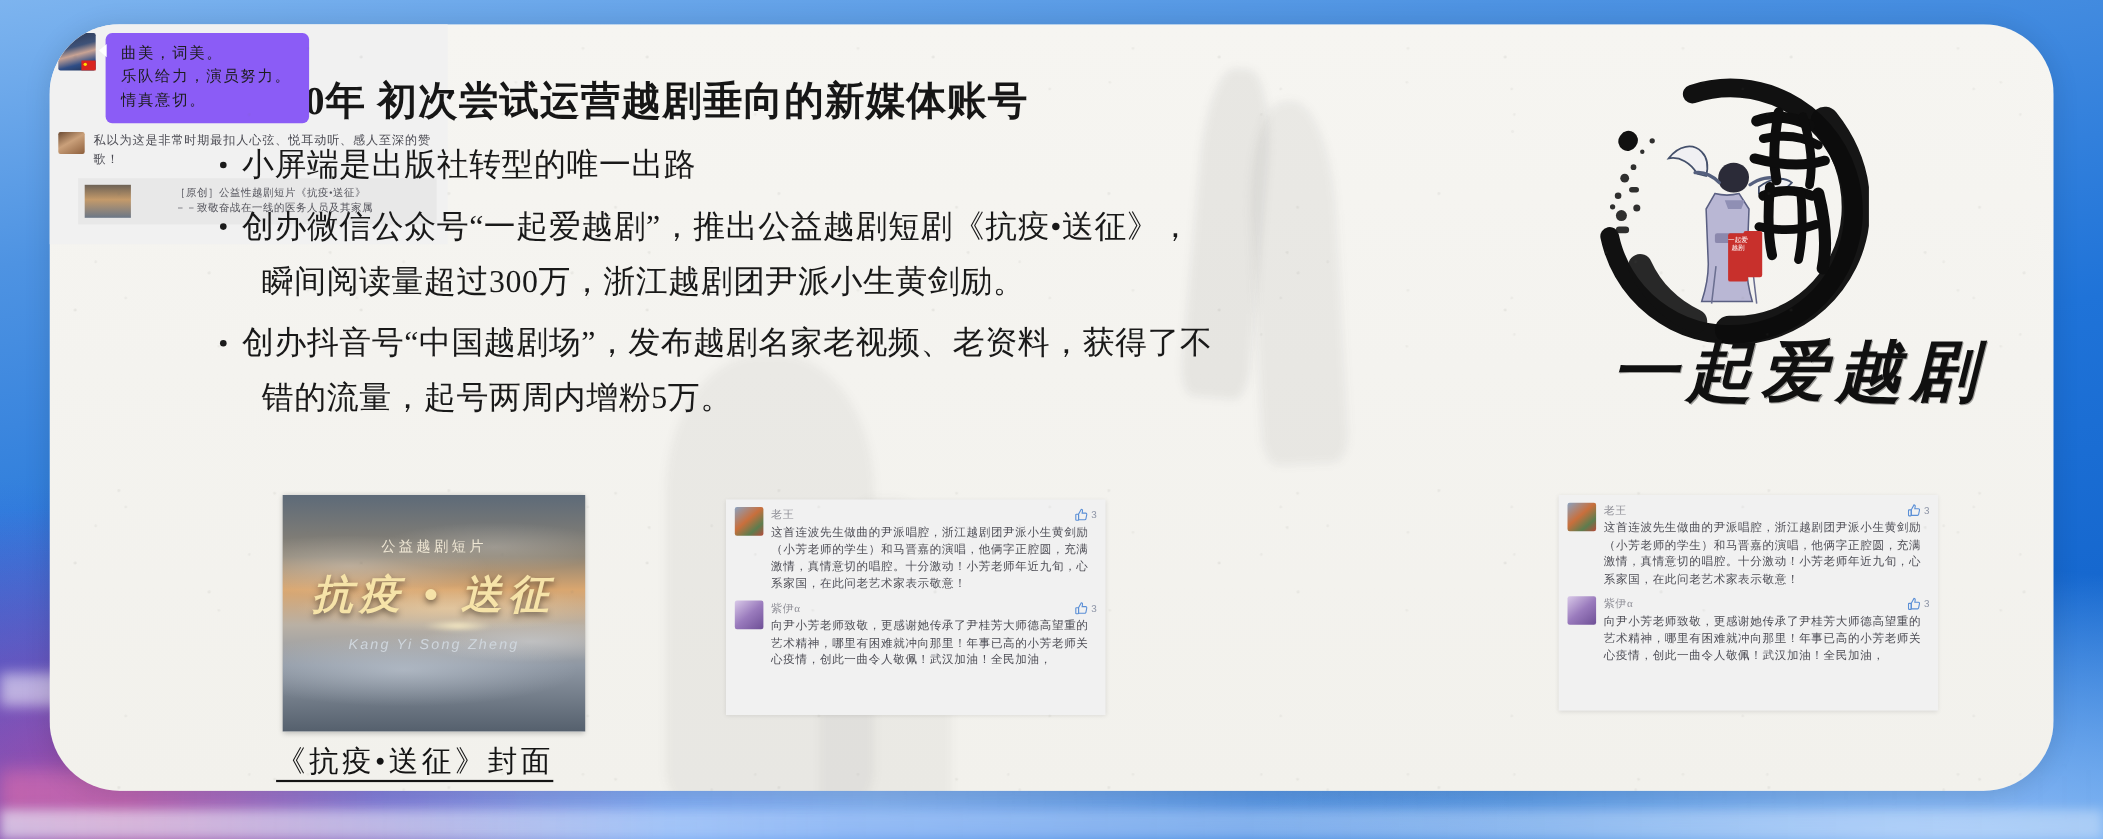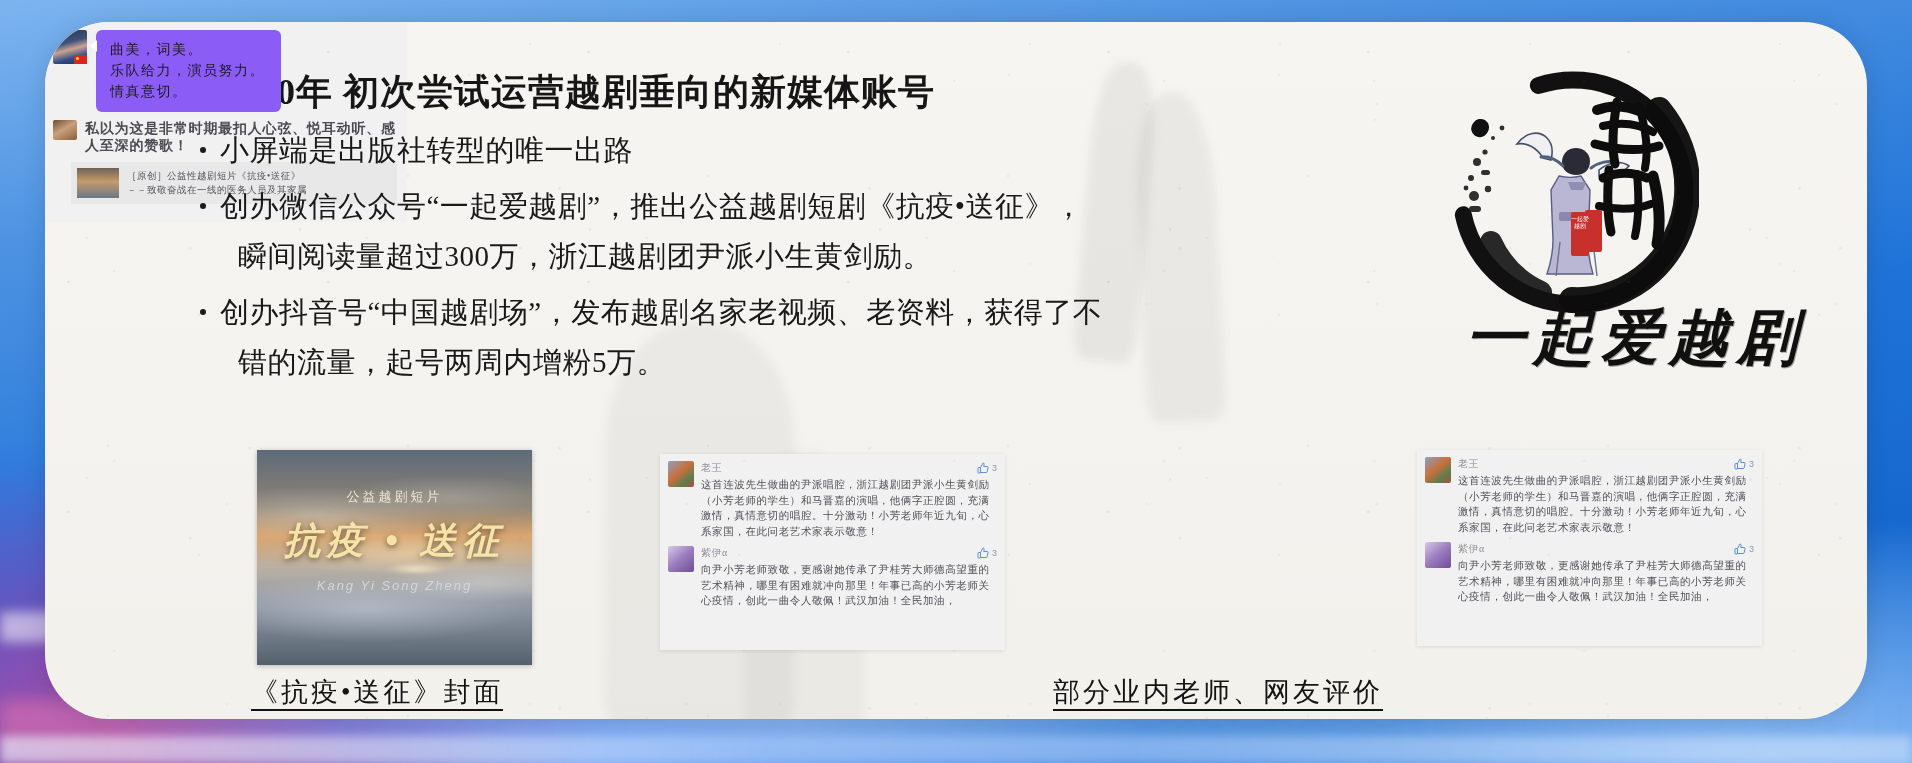--- a/index.html
+++ b/index.html
@@ -148,22 +148,22 @@
     background:linear-gradient(165deg,#2a3550 0%,#3e5278 38%,#c9a394 56%,#2f4d86 78%,#1d2f50 100%);}
   .av-opera .flag{position:absolute;right:0;bottom:0;width:13px;height:9px;background:#d9241f;}
   .av-opera .flag::after{content:"";position:absolute;left:2px;top:2px;width:3px;height:3px;background:#ffde00;border-radius:50%;}
   .bubble{margin-left:9px;background:#8b5cf6;border-radius:6px;padding:9px 16px 10px 14px;position:relative;max-width:252px;}
   .bubble::before{content:"";position:absolute;left:-6px;top:10px;border-top:6px solid transparent;border-bottom:6px solid transparent;border-right:7px solid #fff;}
   .bubble .ln{font-family:"Liberation Serif","DejaVu Serif",serif;font-size:14px;line-height:21px;color:#1d1d1f;letter-spacing:1.5px;}
 
   .cmt2{display:flex;padding:8px 10px 0 8px;}
   .av-c{width:24px;height:20px;flex:0 0 24px;margin-right:8px;border-radius:2px;
     background:linear-gradient(150deg,#6b4a32 0%,#caa07a 45%,#8d5f3c 100%);}
-  .cmt2 .t{font-family:"Liberation Serif","DejaVu Serif",serif;font-size:14px;line-height:17px;color:#4a4a52;letter-spacing:.8px;font-weight:bold;}
-  .quote{display:flex;margin:8px 10px 0 26px;background:#e8e8e8;padding:6px;align-items:center;}
+  .cmt2 .t{font-family:"Liberation Serif","DejaVu Serif",serif;font-size:11px;line-height:17px;color:#4a4a52;letter-spacing:.8px;}
+  .quote{display:flex;margin:8px 10px 0 26px;background:#e8e8e8;padding:6px;align-items:center;gap:32px;}
   .qthumb{width:42px;height:30px;flex:0 0 42px;margin-right:8px;
     background:linear-gradient(180deg,#6d6256 0%,#c49a6a 45%,#6b7787 100%);}
   .qtext{font-family:"Liberation Serif","DejaVu Serif",serif;font-size:9.5px;line-height:14px;color:#54545c;letter-spacing:.5px;}
 </style>
 </head>
 <body>
 
 <div id="slide">
   <div class="band b1"></div>
   <div class="band b2"></div>
@@ -342,17 +342,14 @@
                   <rect x="2" y="11" width="5" height="11" rx="1"></rect>
                 </svg>
               <span class="num">3</span>
             </span>
           </div>
           <div class="ctext">向尹小芳老师致敬，更感谢她传承了尹桂芳大师德高望重的艺术精神，哪里有困难就冲向那里！年事已高的小芳老师关心疫情，创此一曲令人敬佩！武汉加油！全民加油，</div>
         </div>
       </div>
     </div>
 
-    <div class="caption" id="cap2">
-      <u>部分业内老师、网友评价</u>
-    </div>
   </div>
 </div>
 
 </body></html>

